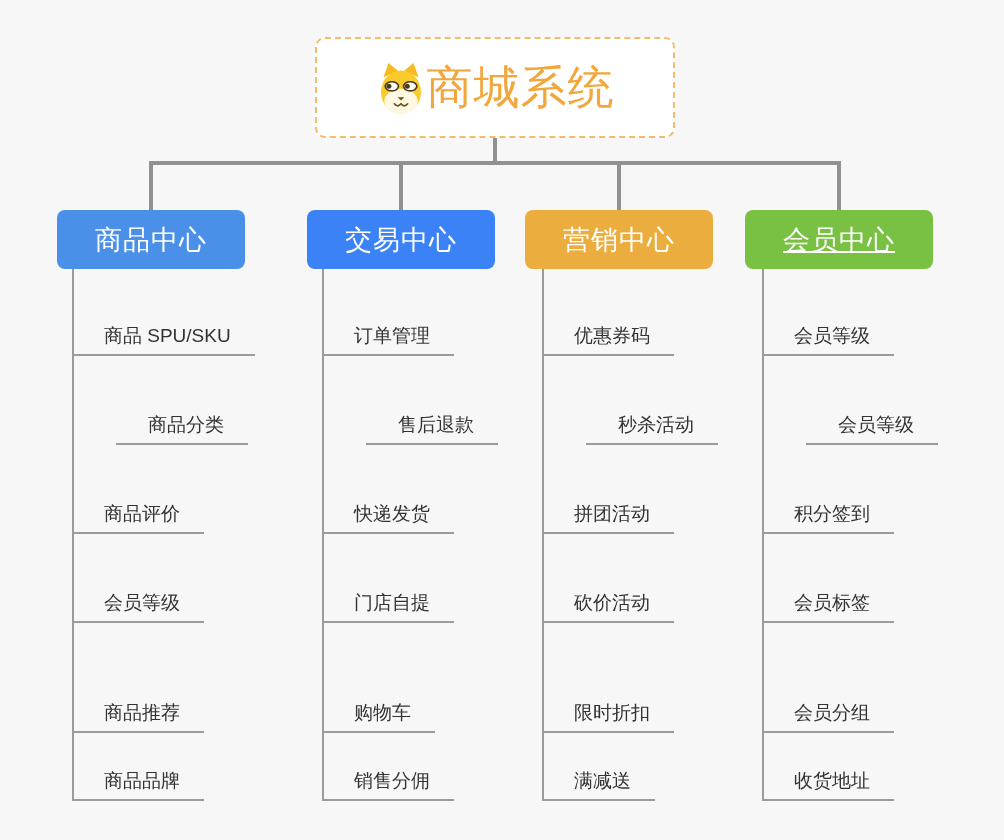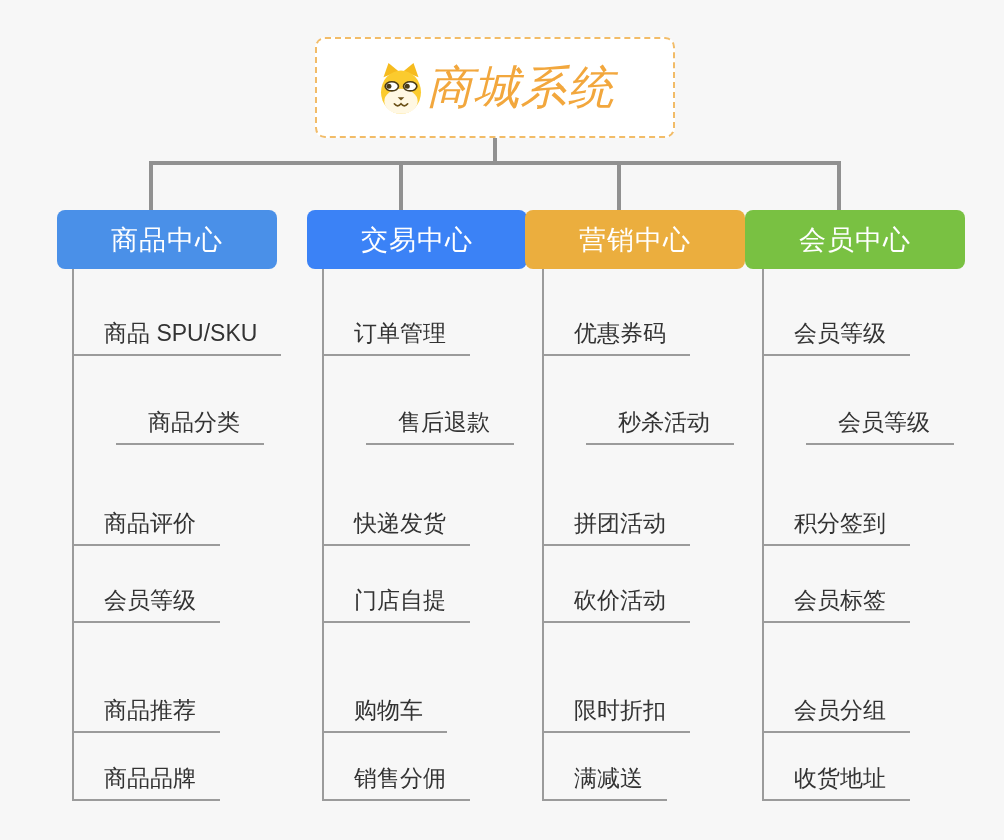--- a/index.html
+++ b/index.html
@@ -18,21 +18,20 @@
     left: 315px; top: 37px;
     width: 360px; height: 101px;
     background: #FFFFFF;
     border: 2px dashed #F2BC68;
     border-radius: 10px;
     display: flex;
     align-items: center;
     justify-content: center;
     gap: 1px;
     cursor: pointer;
-    font-style: italic;
   }
   .root-title {
     font-size: 46px;
     color: #F2A73D;
     letter-spacing: 1px;
     white-space: nowrap;
   }
 
   
   .connector {
@@ -44,35 +43,35 @@
   .drop        { top: 161px; width: 4px; height: 49px; }
   .drop-1 { left: 149px; }
   .drop-2 { left: 399px; }
   .drop-3 { left: 617px; }
   .drop-4 { left: 837px; }
 
   
   .branch-node {
     position: absolute;
     top: 210px;
-    width: 220px; height: 59px;
+    width: 188px; height: 59px;
     border-radius: 8px;
     display: flex;
     align-items: center;
     justify-content: center;
     color: #FFFFFF;
     font-size: 27px;
     letter-spacing: 1px;
     white-space: nowrap;
     cursor: pointer;
   }
   .branch-pos-1 { left: 57px;  }
   .branch-pos-2 { left: 307px; }
   .branch-pos-3 { left: 525px; }
-  .branch-pos-4 { left: 745px; }
+  .branch-pos-4 { left: 745px; text-decoration: underline; }
 
   
   .tree-col {
     position: absolute;
     top: 0;
     width: 0;
   }
   .col-pos-1 { left: 73px;  }
   .col-pos-2 { left: 323px; }
   .col-pos-3 { left: 543px; }
@@ -85,28 +84,28 @@
     background: #9B9B9B;
   }
   .tree-item {
     position: absolute;
     left: -1px;
     height: 44px;
     display: flex;
     align-items: flex-end;
     padding: 0 24px 5px 32px;
     border-bottom: 2px solid #9B9B9B;
-    font-size: 23px;
+    font-size: 19px;
     color: #333333;
     white-space: nowrap;
     cursor: pointer;
   }
   .tree-item:nth-of-type(2) { top: 312px; }
   .tree-item:nth-of-type(3) { top: 401px; margin-left: 44px; }
-  .tree-item:nth-of-type(4) { top: 502px; justify-content: center; }
+  .tree-item:nth-of-type(4) { top: 490px; justify-content: center; }
   .tree-item:nth-of-type(5) { top: 579px; }
   .tree-item:nth-of-type(6) { top: 668px; margin-top: 21px; }
   .tree-item:nth-of-type(7) { top: 757px; }
 </style>
 </head>
 <body>
 
 <div class="root-node">
   <span style="display:flex;">
     <svg width="50" height="56" viewBox="0 0 60 66" aria-hidden="true">

